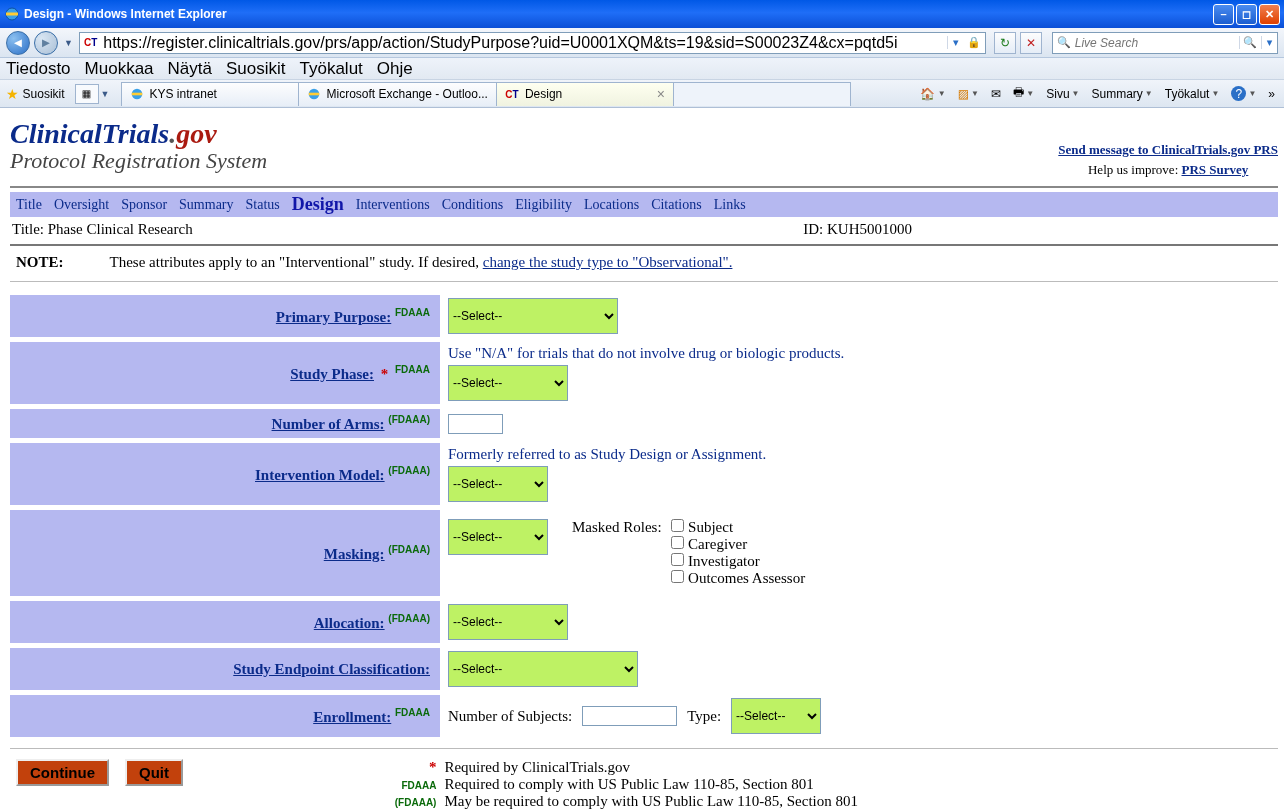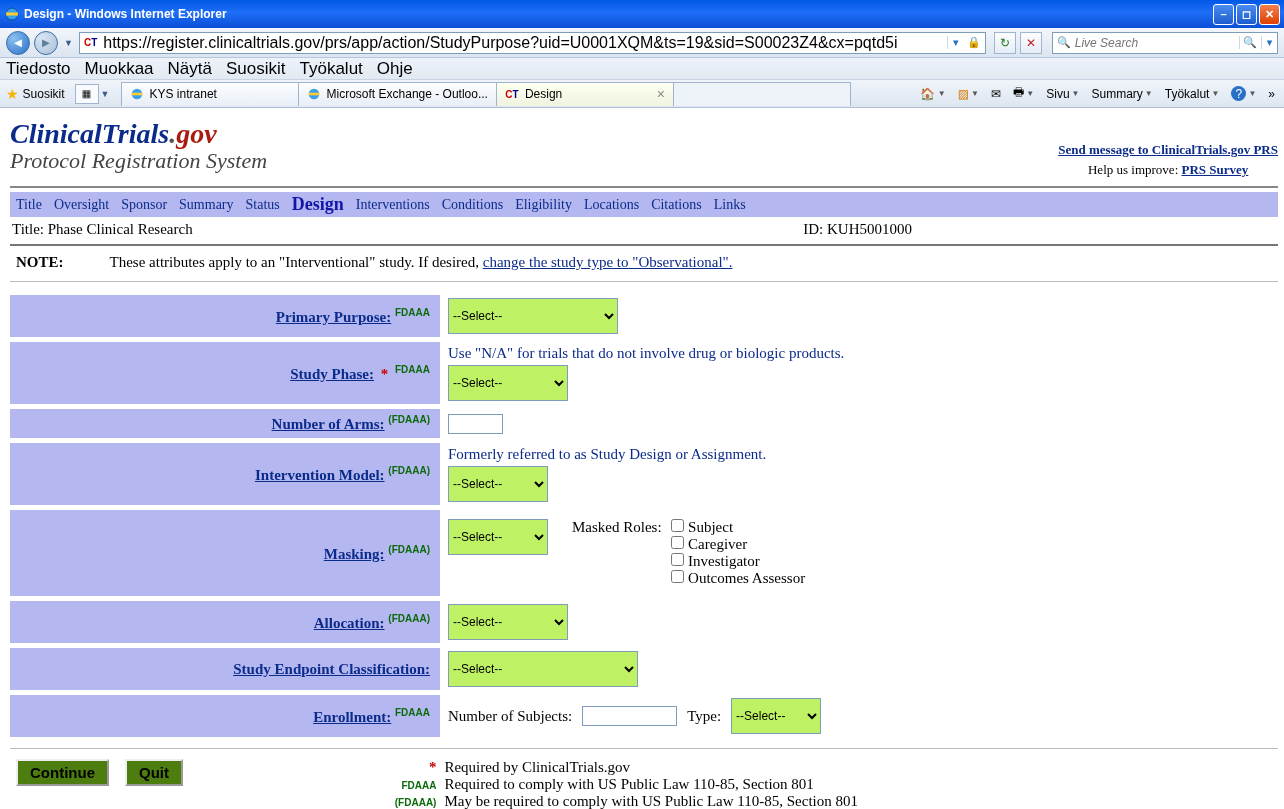--- a/index.html
+++ b/index.html
@@ -87,21 +87,21 @@
 input[type=text] { border:1px solid #7f9db9; height:20px; font-size:12px; padding:0 3px;}
 .mask-wrap { display:flex; gap:24px; align-items:flex-start;}
 .mask-roles { }
 .mask-roles .mr-label { display:inline-block; vertical-align:top; margin-right:6px;}
 .mask-roles .chk-col { display:inline-block;}
 .mask-roles label { display:block; font-family:"Times New Roman",serif; font-size:15px;}
 .enroll-line { display:flex; align-items:center; gap:10px;}
 
 .hr4 { height:1px; background:#bbb; margin:6px 0 10px 0;}
 .btn-row { display:flex; gap:16px; align-items:flex-start; padding-left:6px;}
-.form-btn { font-family:Arial,sans-serif; font-size:15px; font-weight:bold; padding:3px 12px; background:#4d7c0f; border:2px outset #eee; cursor:pointer;}
+.form-btn { font-family:Arial,sans-serif; font-size:15px; font-weight:bold; padding:3px 12px; background:#c2410c; border:2px outset #eee; cursor:pointer;}
 .legend { margin-left:auto; margin-right:420px; font-family:"Times New Roman",serif; font-size:15px;}
 .legend .lg-row { display:flex; gap:8px; align-items:baseline;}
 .legend .lg-key { width:56px; text-align:right;}
 .legend .fda-g { font-family:Arial,sans-serif; font-size:10px; font-weight:bold; color:#0a6a0a;}
 .legend .star-r { color:#c00; font-weight:bold; font-size:15px;}
 </style>
 </head>
 <body>
 
 <div class="titlebar">

